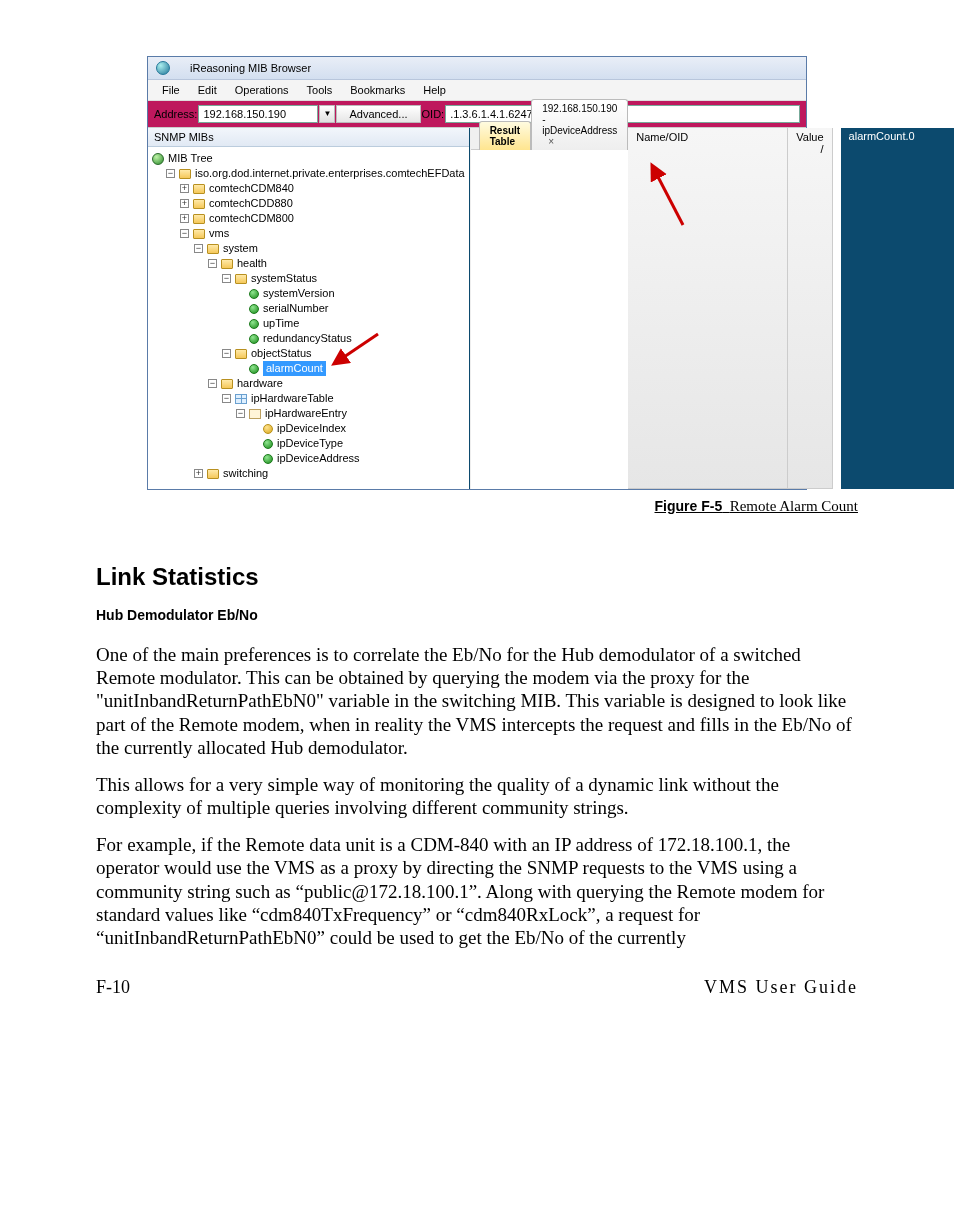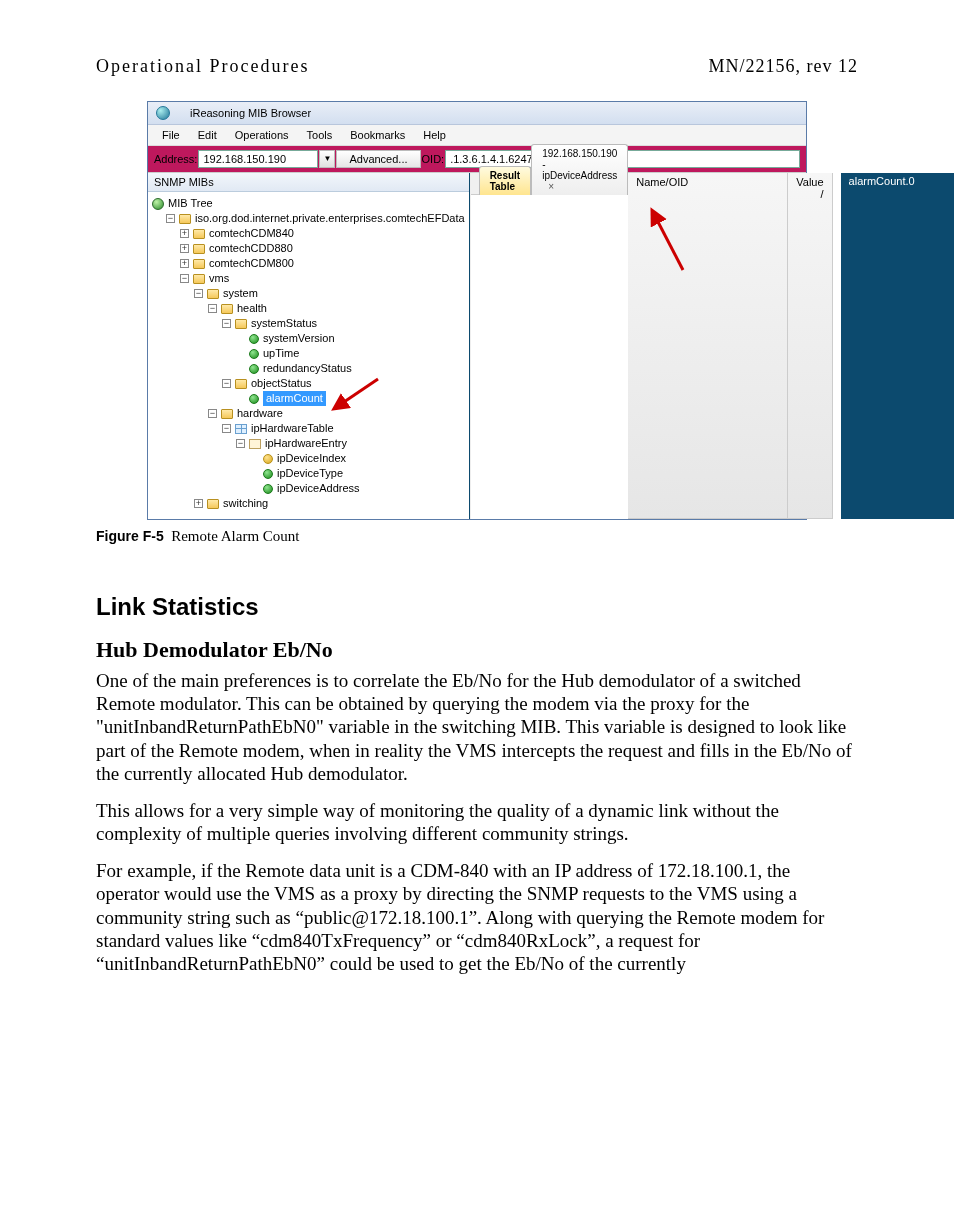--- a/index.html
+++ b/index.html
@@ -246,60 +246,57 @@
   .grid-rest { flex: 1; background: #fff; }
 
   
   .arrow-anno {
     position: absolute;
     pointer-events: none;
   }
   .arrow-svg { overflow: visible; }
 
   .fig-caption {
-    text-align: left;
+    text-align: right;
     margin: 6px 0 40px 0;
     font-size: 15px;
+    text-decoration: underline;
   }
   .fig-caption b { font-family: Arial, Helvetica, sans-serif; font-size: 14px; }
 
   h2.section {
     font-family: Arial, Helvetica, sans-serif;
     font-size: 24px;
     font-weight: bold;
     margin: 48px 0 16px 0;
   }
   h3.subsection {
-    font-family: Liberation Serif, serif;
-    font-size: 22px;
+    font-family: Liberation Sans, sans-serif;
+    font-size: 14px;
     font-weight: bold;
-    margin: 12px 0 6px 0;
+    margin: 12px 0 20px 0;
   }
   p.body {
     font-size: 19px;
     line-height: 1.22;
     margin: 0 0 14px 0;
   }
   .footer-row {
     display: flex;
     justify-content: space-between;
     font-size: 18px;
     margin-top: 28px;
   }
   .footer-right { letter-spacing: 2px; }
 </style>
 </head>
 <body>
 
 <div class="page">
 
-  <div class="header-row">
-    <div class="header-left">Operational Procedures</div>
-    <div>MN/22156, rev 12</div>
-  </div>
 
   <div class="figure-area">
     <div class="mib-window">
 
       <div class="titlebar">
         <span class="titlebar-icon"></span>
         <span class="titlebar-text">iReasoning MIB Browser</span>
       </div>
 
       <div class="menubar">
@@ -365,20 +362,25 @@
               </div>
             <div class="indent5">
                 <span class="exp-box">−</span>
                 <span class="ico-folder"></span>
                 <span>systemStatus</span>
               </div>
             <div class="indent6">
                 <span class="exp-pad"></span>
                 <span class="ico-leaf"></span>
                 <span>systemVersion</span>
+              </div>
+            <div class="indent6">
+                <span class="exp-pad"></span>
+                <span class="ico-leaf"></span>
+                <span>serialNumber</span>
               </div>
             <div class="indent6">
                 <span class="exp-pad"></span>
                 <span class="ico-leaf"></span>
                 <span>upTime</span>
               </div>
             <div class="indent6">
                 <span class="exp-pad"></span>
                 <span class="ico-leaf"></span>
                 <span>redundancyStatus</span>
@@ -476,14 +478,18 @@
   </div>
 
   <h2 class="section">Link Statistics</h2>
 
   <h3 class="subsection">Hub Demodulator Eb/No</h3>
 
   <p class="body">One of the main preferences is to correlate the Eb/No for the Hub demodulator of a switched Remote modulator. This can be obtained by querying the modem via the proxy for the "unitInbandReturnPathEbN0" variable in the switching MIB. This variable is designed to look like part of the Remote modem, when in reality the VMS intercepts the request and fills in the Eb/No of the currently allocated Hub demodulator.</p>
   <p class="body">This allows for a very simple way of monitoring the quality of a dynamic link without the complexity of multiple queries involving different community strings.</p>
   <p class="body">For example, if the Remote data unit is a CDM-840 with an IP address of 172.18.100.1, the operator would use the VMS as a proxy by directing the SNMP requests to the VMS using a community string such as “public@172.18.100.1”. Along with querying the Remote modem for standard values like “cdm840TxFrequency” or “cdm840RxLock”, a request for “unitInbandReturnPathEbN0” could be used to get the Eb/No of the currently</p>
 
+  <div class="footer-row">
+    <div>F-10</div>
+    <div class="footer-right">VMS User Guide</div>
+  </div>
 
 </div>
 
 </body></html>

